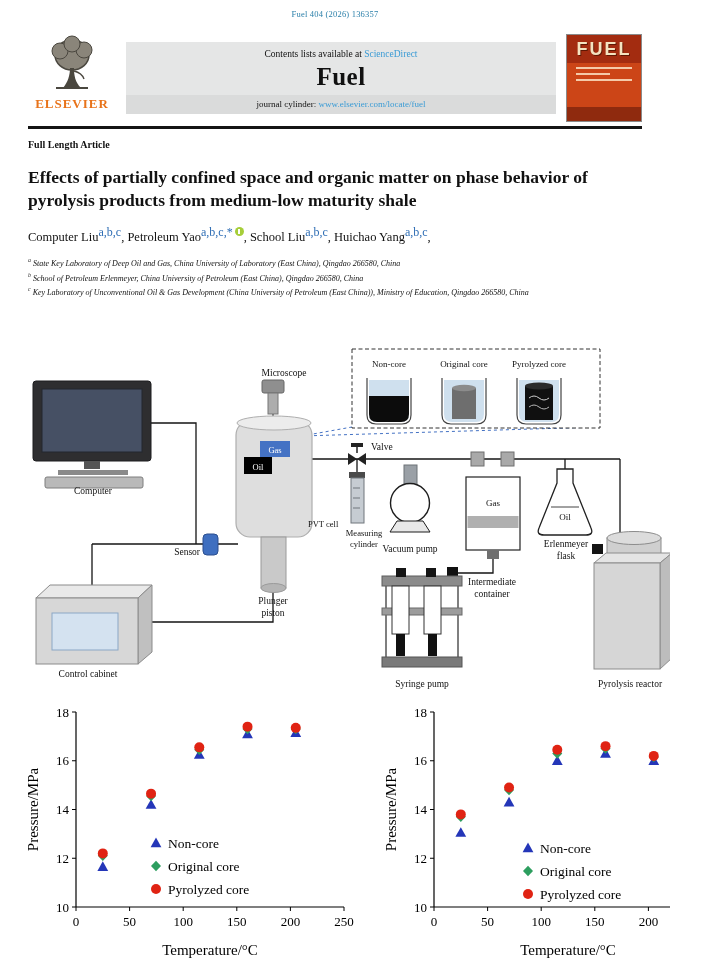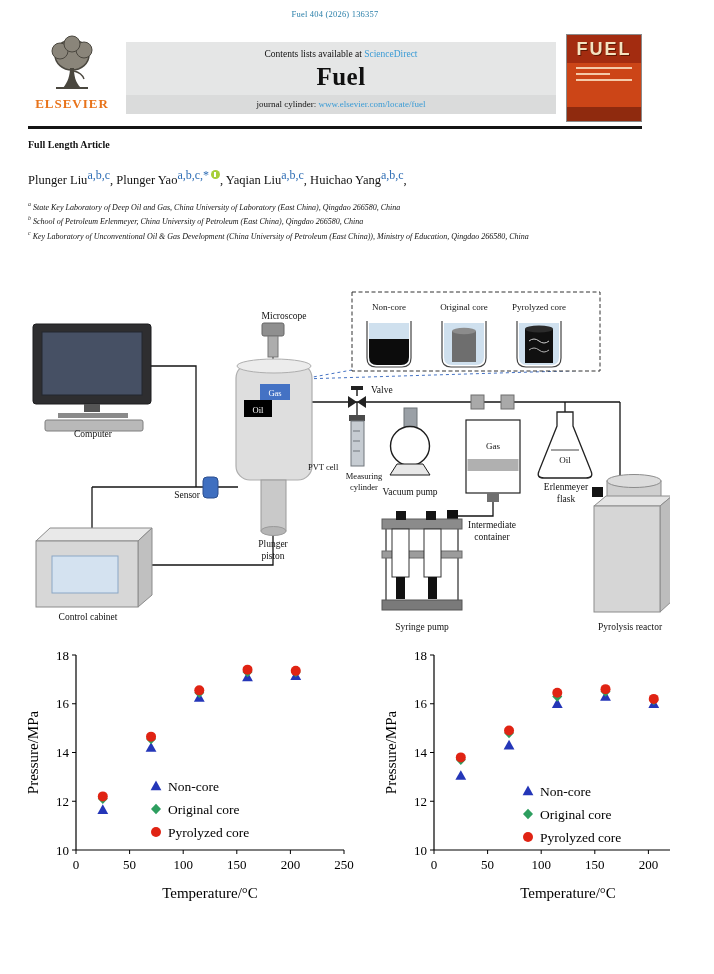--- a/index.html
+++ b/index.html
@@ -87,26 +87,27 @@
       <div class="cover-line"></div>
       <div class="cover-line short"></div>
       <div class="cover-line"></div>
       <div class="cover-bottom"></div>
     </div>
   </div>
 
   <div class="rule"></div>
 
   <div class="article-kind">Full Length Article</div>
+  <h1 class="title">Effects of partially confined space and organic matter on phase behavior of pyrolysis products from medium-low maturity shale</h1>
 
   <div class="authors">
     <div>
-      <span><span>Plunger Liu</span><sup class="aff-sup">a,b,c</sup><span>, </span></span>
-      <span><span>Plunger Yao</span><sup class="aff-sup">a,b,c,*</sup><span class="orcid-icon"></span><span>, </span></span>
-      <span><span>Yaqian Liu</span><sup class="aff-sup">a,b,c</sup><span>, </span></span>
+      <span><span>Computer Liu</span><sup class="aff-sup">a,b,c</sup><span>, </span></span>
+      <span><span>Petroleum Yao</span><sup class="aff-sup">a,b,c,*</sup><span class="orcid-icon"></span><span>, </span></span>
+      <span><span>School Liu</span><sup class="aff-sup">a,b,c</sup><span>, </span></span>
       <span><span>Huichao Yang</span><sup class="aff-sup">a,b,c</sup><span>,</span></span>
     </div>
   </div>
 
   <div class="affiliations">
     <div><span class="aff-mark">a</span> <span>State Key Laboratory of Deep Oil and Gas, China University of Laboratory (East China), Qingdao 266580, China</span></div>
     <div><span class="aff-mark">b</span> <span>School of Petroleum Erlenmeyer, China University of Petroleum (East China), Qingdao 266580, China</span></div>
     <div><span class="aff-mark">c</span> <span>Key Laboratory of Unconventional Oil &amp; Gas Development (China University of Petroleum (East China)), Ministry of Education, Qingdao 266580, China</span></div>
   </div>
 

